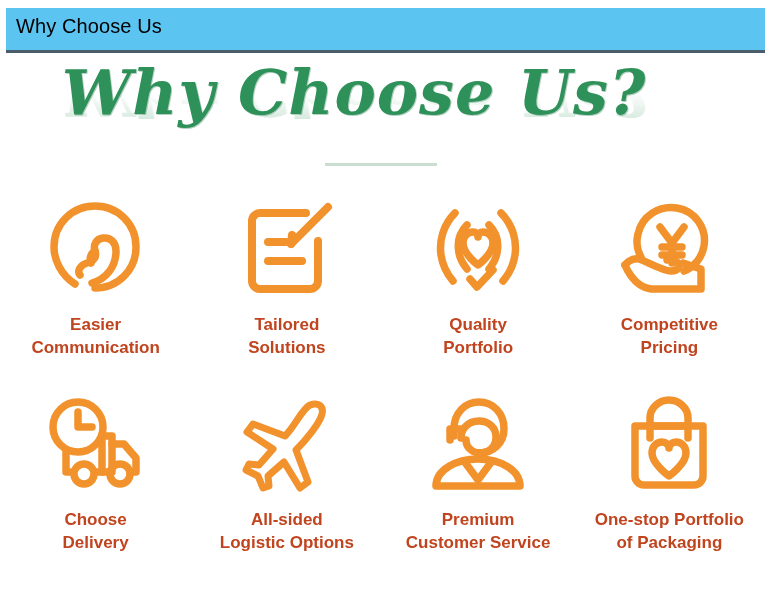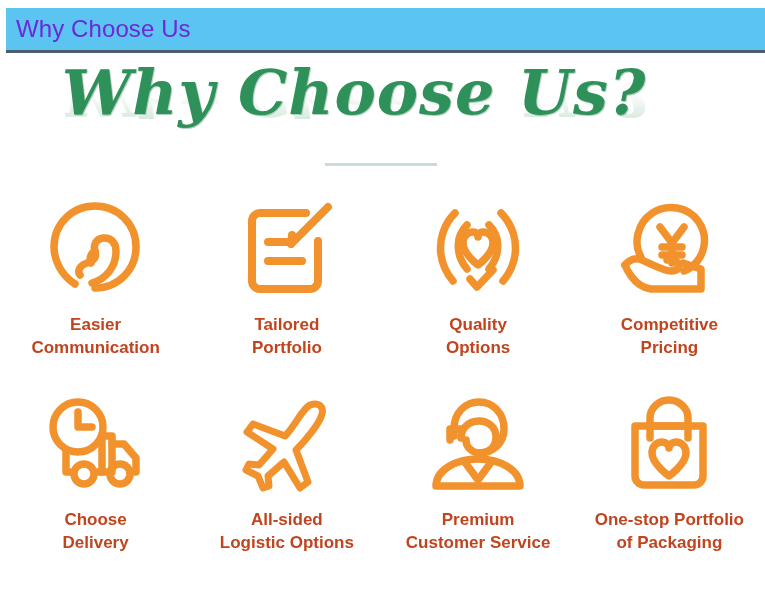--- a/index.html
+++ b/index.html
@@ -30,22 +30,22 @@
     right: 0;
     height: 45px;
     background: #5BC4F1;
     border-bottom: 3px solid #4B5D6B;
     box-sizing: border-box;
   }
   .titlebar-label {
     position: absolute;
     left: 10px;
     top: 7px;
-    font-size: 24px;
-    color: #6d28d9;
+    font-size: 20px;
+    color: #000000;
     font-family: "Liberation Sans", sans-serif;
     letter-spacing: 0.1px;
     white-space: nowrap;
   }
 
   
   .hero {
     position: absolute;
     left: 0;
     top: 62px;
@@ -163,36 +163,36 @@
     <div class="cell-icon">
       <svg width="94" height="96" viewBox="0 0 94 96" fill="none" stroke="#F2922D" stroke-width="8" stroke-linecap="round" stroke-linejoin="round">
         <path d="M66 12 H20 C15.6 12 12 15.6 12 20 V80 C12 84.4 15.6 88 20 88 H70 C74.4 88 78 84.4 78 80 V40"></path>
         <line x1="28" y1="41" x2="46" y2="41"></line>
         <line x1="28" y1="60" x2="62" y2="60"></line>
         <path d="M51 43 L88 6"></path>
         <path d="M51 43 L52 34"></path>
       </svg>
     </div>
     <div class="cell-label">Tailored
-Portfolio</div>
+Solutions</div>
   </div>
 
   <div class="cell">
     <div class="cell-icon">
       <svg width="98" height="96" viewBox="0 0 98 96" fill="none" stroke="#F2922D" stroke-width="7.5" stroke-linecap="round" stroke-linejoin="round">
         <path d="M26 12 C14 24 10 40 12 54 C13.5 64 18 73 24 80"></path>
         <path d="M38 24 C30 32 28 42 30 52 C31 58 34 63 38 68"></path>
         <path d="M72 12 C84 24 88 40 86 54 C84.5 64 80 73 74 80"></path>
         <path d="M60 24 C68 32 70 42 68 52 C67 58 64 63 60 68"></path>
         <path d="M49 64 C49 64 34 53 34 42 C34 35 39 31 44 31 C47 31 49 33 49 36 C49 33 51 31 54 31 C59 31 64 35 64 42 C64 53 49 64 49 64 Z"></path>
         <path d="M41 78 L48 86 L64 69"></path>
       </svg>
     </div>
     <div class="cell-label">Quality
-Options</div>
+Portfolio</div>
   </div>
 
   <div class="cell">
     <div class="cell-icon">
       <svg width="100" height="96" viewBox="0 0 100 96" fill="none" stroke="#F2922D" stroke-width="7.5" stroke-linecap="round" stroke-linejoin="round">
         <path d="M22 56 C18 49 17 41 19 33 C23 15 40 4 58 7 C76 10 88 27 85 45 C83 57 75 66 65 70"></path>
         <path d="M41 26 L53 42 L65 26"></path>
         <line x1="53" y1="42" x2="53" y2="62"></line>
         <line x1="43" y1="46" x2="63" y2="46"></line>
         <line x1="43" y1="54" x2="63" y2="54"></line>

